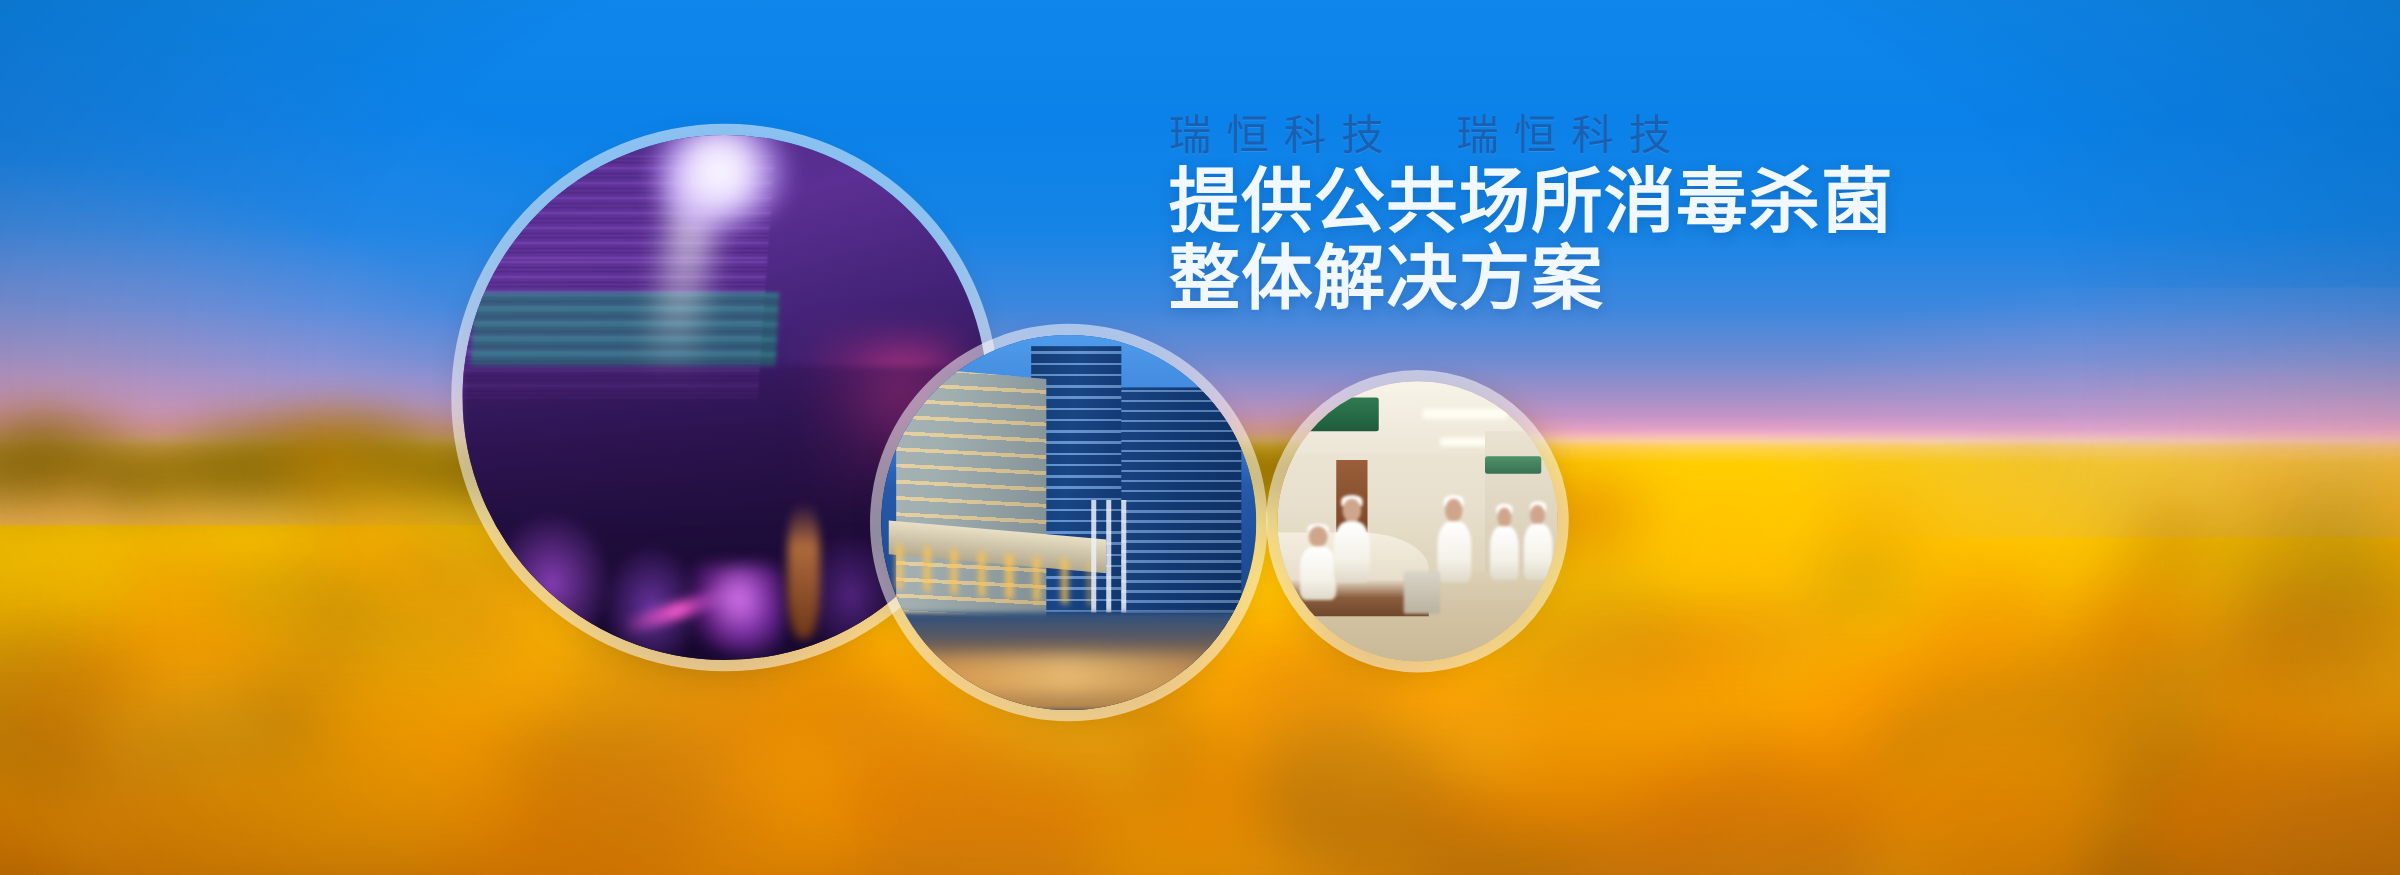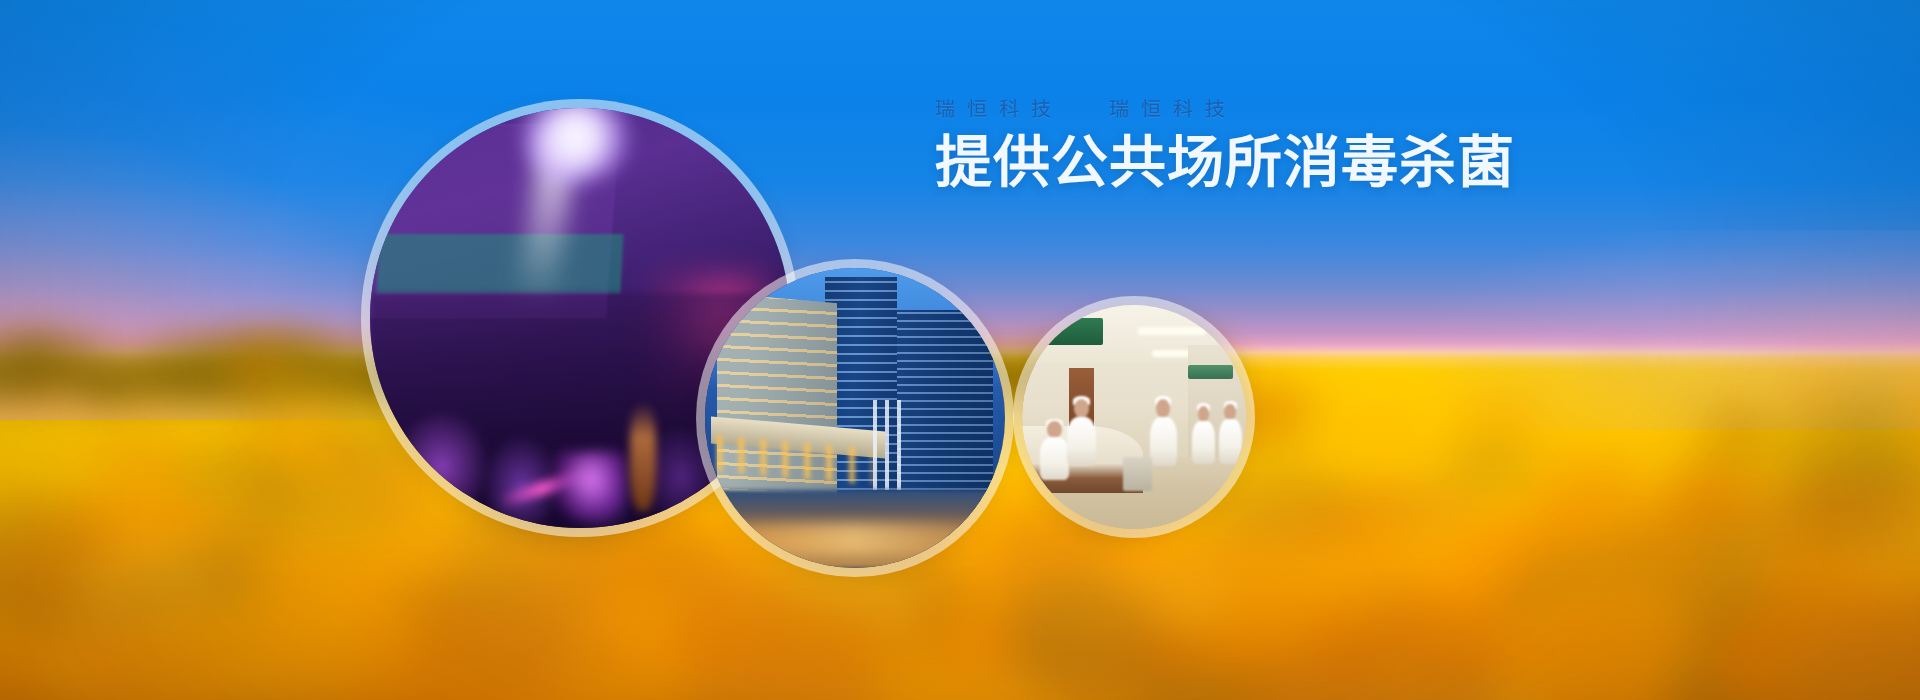--- a/index.html
+++ b/index.html
@@ -206,21 +206,21 @@
   .nurse .cap{position:absolute;left:20%;top:-4%;width:60%;height:13%;
     background:#ffffff;border-radius:50% 50% 10% 10%;}
   .hos-cart{position:absolute;left:45%;bottom:17%;width:13%;height:15%;
     background:linear-gradient(180deg,#d9d4c6,#b9b2a0);filter:blur(1.2px);border-radius:2px;}
 
   
   .textblock{position:absolute;left:935px;top:92px;width:700px;}
   .tagline{
     display:flex;
     color:#1B5FB0;
-    font-size:20px;line-height:34px;font-weight:400;
+    font-size:34px;line-height:34px;font-weight:400;
     letter-spacing:12px;
     text-shadow:0 1px 0 rgba(255,255,255,.10);
     white-space:nowrap;
   }
   .tagline .gap{display:inline-block;width:46px;}
   .headline{
     margin-top:7px;
     color:#F2F8FF;
     font-size:57px;line-height:58px;
     font-weight:700;
@@ -563,16 +563,17 @@
   </div>
 
   <div class="textblock">
     <div class="tagline">
       <span>瑞恒科技</span>
       <span class="gap"></span>
       <span>瑞恒科技</span>
     </div>
     <div class="headline">
       <span class="l1">提供公共场所消毒杀菌</span>
+      <span class="l2">整体解决方案</span>
     </div>
   </div>
 
 </div>
 
 </body></html>

